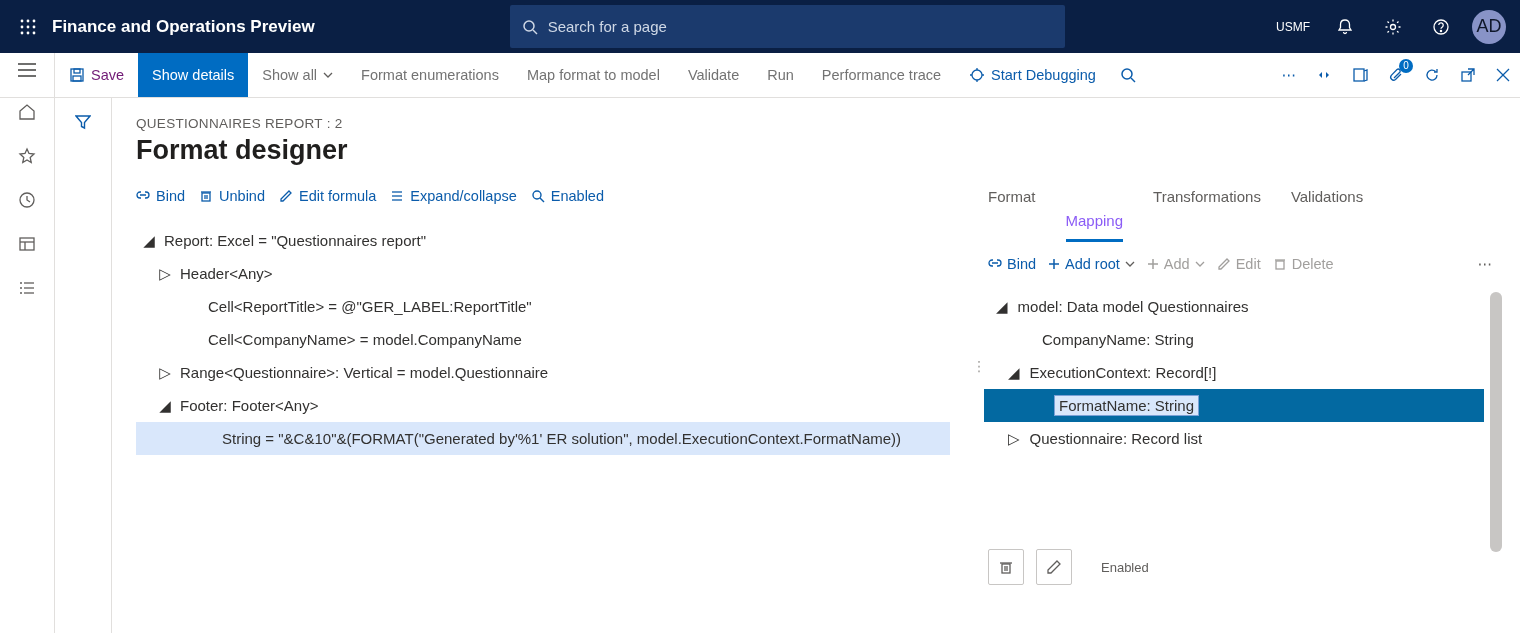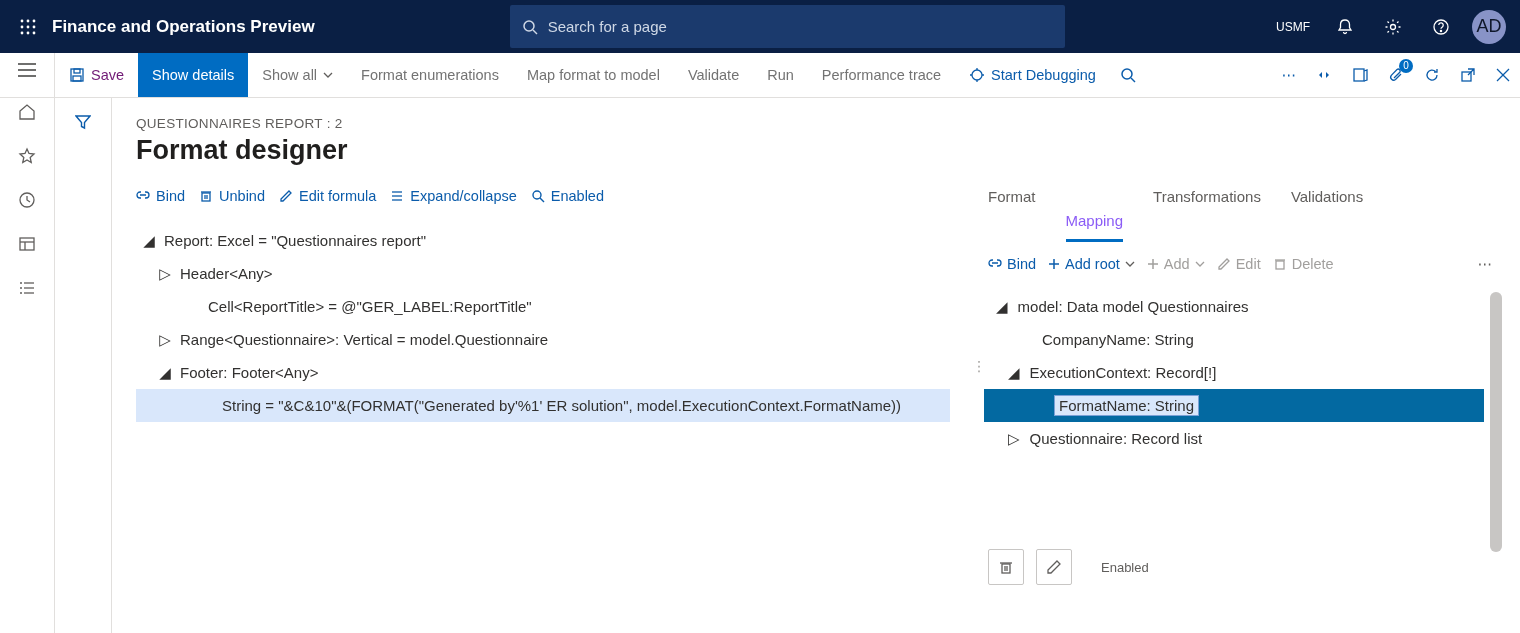--- a/index.html
+++ b/index.html
@@ -328,20 +328,24 @@
             <span>Report: Excel = "Questionnaires report"</span>
           </div>
         <div class="node ind1">
             <span class="caret">▷</span>
             <span>Header&lt;Any&gt;</span>
           </div>
         <div class="node ind2">
             <span class="caret"></span>
             <span>Cell&lt;ReportTitle&gt; = @"GER_LABEL:ReportTitle"</span>
           </div>
+        <div class="node ind2">
+            <span class="caret"></span>
+            <span>Cell&lt;CompanyName&gt; = model.CompanyName</span>
+          </div>
         <div class="node ind1">
             <span class="caret">▷</span>
             <span>Range&lt;Questionnaire&gt;: Vertical = model.Questionnaire</span>
           </div>
         <div class="node ind1">
             <span class="caret">◢</span>
             <span>Footer: Footer&lt;Any&gt;</span>
           </div>
         <div class="node ind3 sel">
             <span class="caret"></span>

